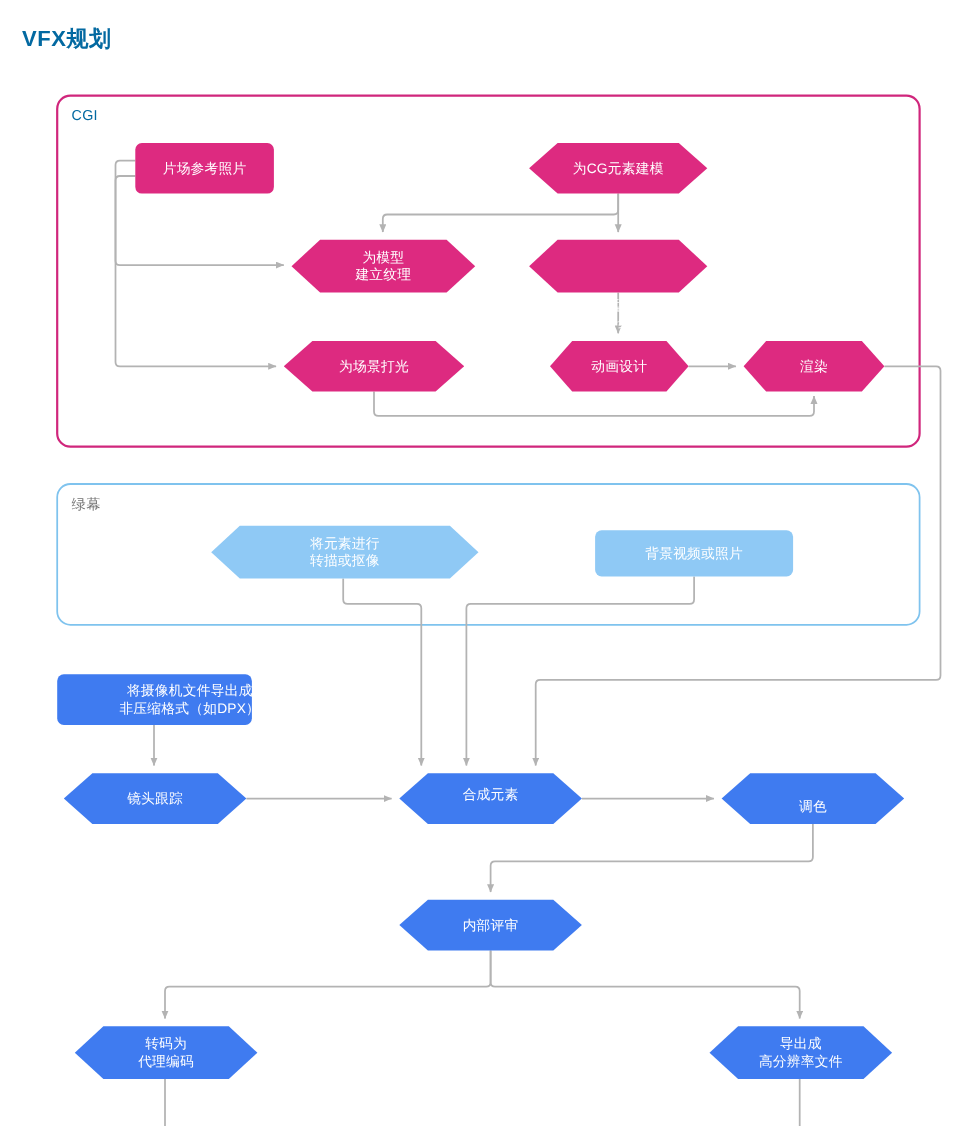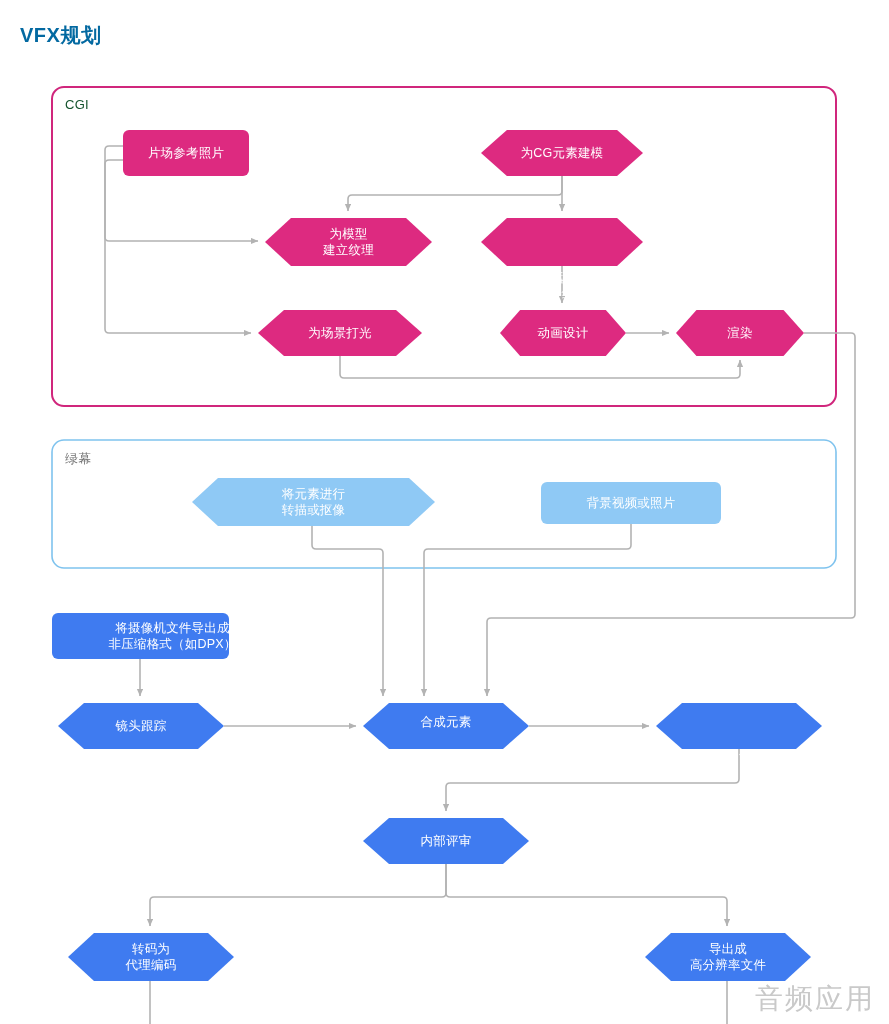--- a/index.html
+++ b/index.html
@@ -26,21 +26,21 @@
     line-height:16px;
     pointer-events:none;
     white-space:pre-line;
     letter-spacing:.2px;
   }
   .group-title{
     position:absolute;
     font-size:13px;
     letter-spacing:.3px;
   }
-  .group-title.cgi{color:#14532d;}
+  .group-title.cgi{color:#0369a1;}
   .group-title.green{color:#737373;}
   .watermark{
     position:absolute;right:14px;bottom:6px;
     font-size:28px;color:#c9c9c9;
     letter-spacing:2px;
     font-family:"DejaVu Sans",sans-serif;
   }
 </style>
 </head>
 <body>
@@ -108,21 +108,20 @@
       <div class="node-label" style="left: 258px; top: 310px; width: 164px; height: 46px;">为场景打光</div>
       <div class="node-label" style="left: 500px; top: 310px; width: 126px; height: 46px;">动画设计</div>
       <div class="node-label" style="left: 676px; top: 310px; width: 128px; height: 46px;">渲染</div>
       <div class="node-label" style="left: 192px; top: 478px; width: 243px; height: 48px;">将元素进行
 转描或抠像</div>
       <div class="node-label" style="left: 541px; top: 482px; width: 180px; height: 42px;">背景视频或照片</div>
       <div class="node-label" style="left: 52px; top: 613px; width: 177px; height: 46px; padding-left: 32px;">将摄像机文件导出成
 非压缩格式（如DPX）</div>
       <div class="node-label" style="left: 58px; top: 703px; width: 166px; height: 46px;">镜头跟踪</div>
       <div class="node-label" style="left: 363px; top: 703px; width: 166px; height: 38px;">合成元素</div>
-      <div class="node-label" style="left: 656px; top: 732px; width: 166px; height: 46px;">调色</div>
+      <div class="node-label" style="left: 656px; top: 710px; width: 166px; height: 46px;">调色</div>
       <div class="node-label" style="left: 363px; top: 818px; width: 166px; height: 46px;">内部评审</div>
       <div class="node-label" style="left: 68px; top: 933px; width: 166px; height: 48px;">转码为
 代理编码</div>
       <div class="node-label" style="left: 645px; top: 933px; width: 166px; height: 48px;">导出成
 高分辨率文件</div>
     </div>
-  <div class="watermark">音频应用</div>
 </div>
 
 </body></html>

